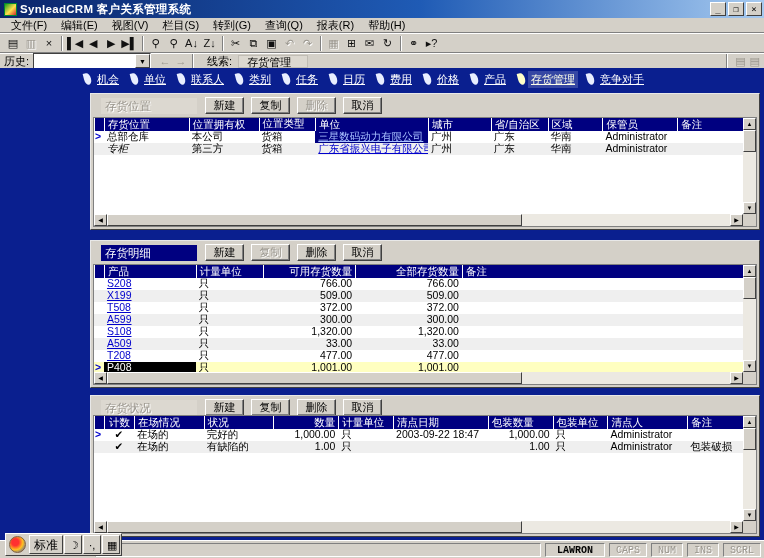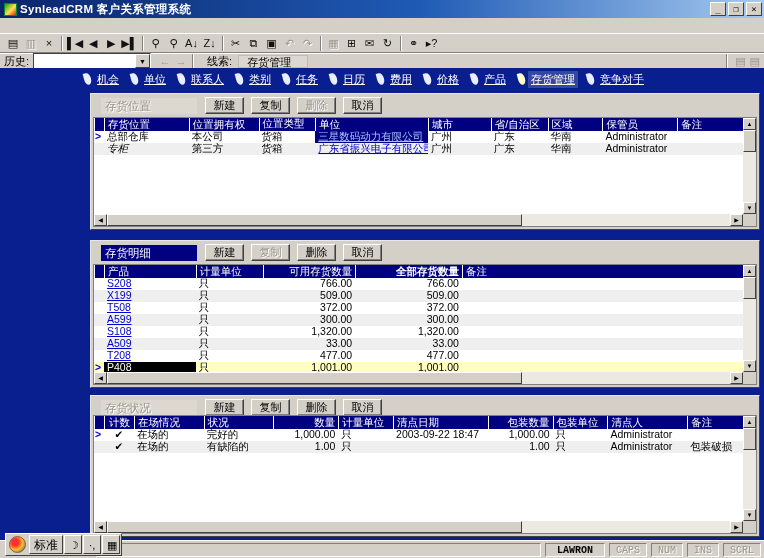--- a/index.html
+++ b/index.html
@@ -139,20 +139,30 @@
 <div id="window">
 
   <div id="titlebar">
     <div id="app-icon"></div>
     <div class="title">SynleadCRM 客户关系管理系统</div>
     <div class="winbtn">_</div>
     <div class="winbtn">❐</div>
     <div class="winbtn">×</div>
   </div>
 
+  <div id="menubar">
+      <div class="menu-item">文件(F)</div>
+      <div class="menu-item">编辑(E)</div>
+      <div class="menu-item">视图(V)</div>
+      <div class="menu-item">栏目(S)</div>
+      <div class="menu-item">转到(G)</div>
+      <div class="menu-item">查询(Q)</div>
+      <div class="menu-item">报表(R)</div>
+      <div class="menu-item">帮助(H)</div>
+    </div>
 
   <div id="toolbar">
     <span id="tb-icons" style="display:flex;align-items:center;">
         <div class="tbtn">▤</div>
         <div class="tbtn dis">▥</div>
         <div class="tbtn">×</div>
         <div class="tsep"></div>
         <div class="tbtn">▌◀</div>
         <div class="tbtn">◀</div>
         <div class="tbtn">▶</div>
@@ -317,21 +327,21 @@
               <div class="pbtn">删除</div>
               <div class="pbtn">取消</div>
             </div>
           </div>
           <div class="tblwrap">
             <div class="thead">
               <div class="hc" style="width: 10px;"></div>
               <div class="hc" style="width: 92px;">产品</div>
               <div class="hc" style="width: 67px;">计量单位</div>
               <div class="hc" style="width: 93px; text-align: right;">可用存货数量</div>
-              <div class="hc" style="width: 107px; text-align: right; font-weight: bold;">全部存货数量</div>
+              <div class="hc" style="width: 107px; text-align: right;">全部存货数量</div>
               <div class="hc" style="width: 282px;">备注</div>
             </div>
             <div class="tbody">
               <div class="trow">
                 <div class="tc ind" style="width: 10px;"></div>
                 <div class="tc  cell-link" style="width: 92px;">S208</div>
                 <div class="tc " style="width: 67px;">只</div>
                 <div class="tc r" style="width: 93px;">766.00</div>
                 <div class="tc r" style="width: 107px;">766.00</div>
                 <div class="tc " style="width: 282px;"></div>
@@ -418,21 +428,21 @@
           </div>
           <div class="tblwrap">
             <div class="thead">
               <div class="hc" style="width: 10px;"></div>
               <div class="hc" style="width: 30px; text-align: center;">计数</div>
               <div class="hc" style="width: 70px;">在场情况</div>
               <div class="hc" style="width: 70px;">状况</div>
               <div class="hc" style="width: 65px; text-align: right;">数量</div>
               <div class="hc" style="width: 55px;">计量单位</div>
               <div class="hc" style="width: 95px;">清点日期</div>
-              <div class="hc" style="width: 65px; text-align: right;">包装数量</div>
+              <div class="hc" style="width: 65px; text-align: left;">包装数量</div>
               <div class="hc" style="width: 55px;">包装单位</div>
               <div class="hc" style="width: 80px;">清点人</div>
               <div class="hc" style="width: 56px;">备注</div>
             </div>
             <div class="tbody">
               <div class="trow">
                 <div class="tc ind" style="width: 10px;">&gt;</div>
                 <div class="tc c" style="width: 30px;">✔</div>
                 <div class="tc " style="width: 70px;">在场的</div>
                 <div class="tc " style="width: 70px;">完好的</div>

